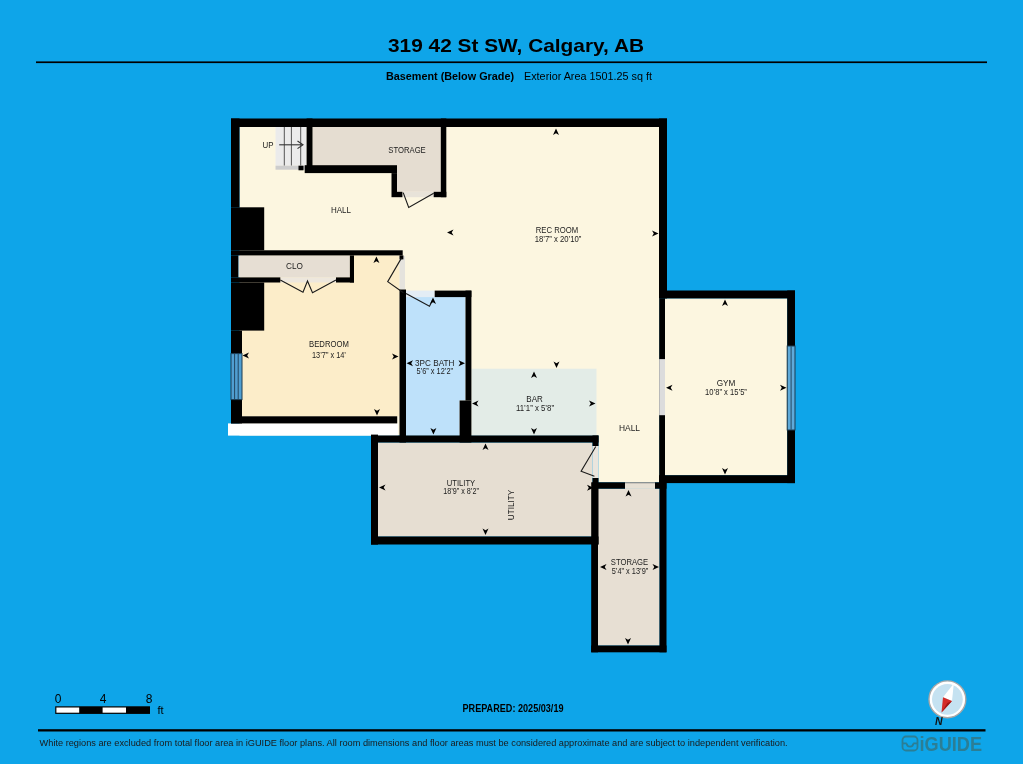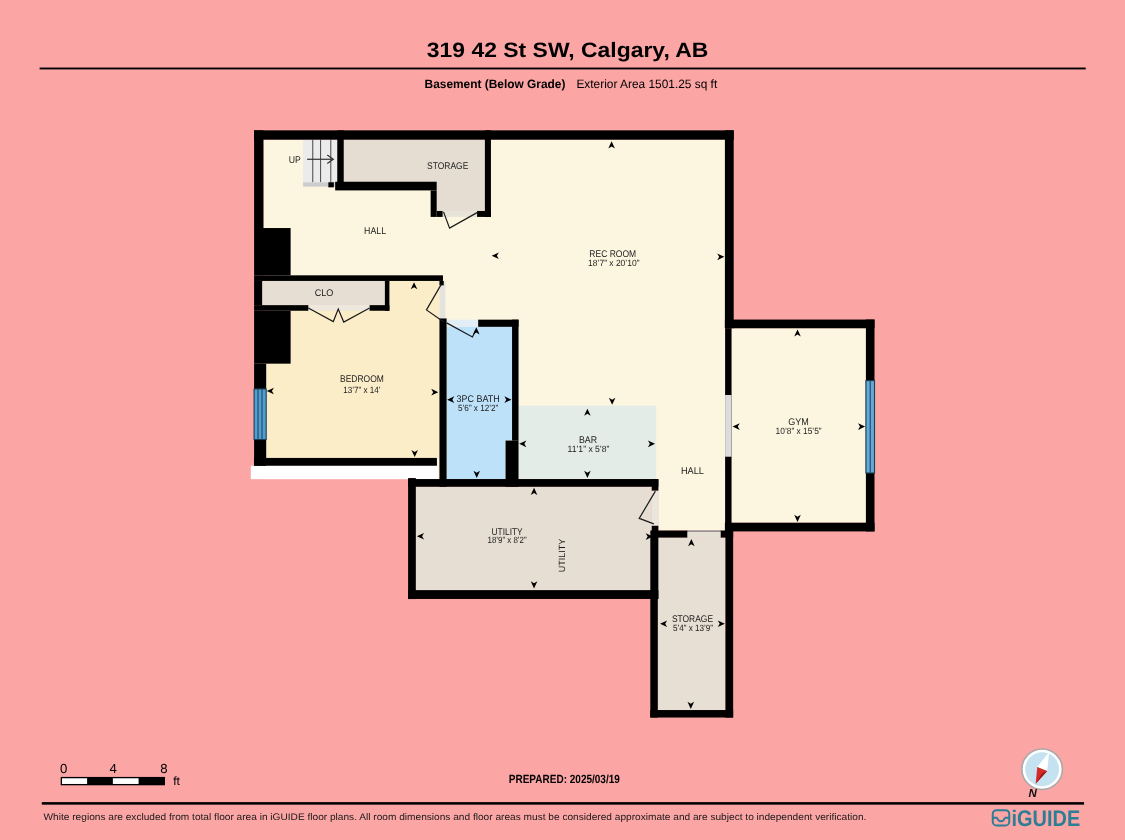--- a/index.html
+++ b/index.html
@@ -1,16 +1,16 @@
 <!DOCTYPE html>
 <html><head>
 <meta charset="utf-8">
 <style>
   html,body{margin:0;padding:0;background:#ffffff;}
-  #page{position:relative;width:1023px;height:764px;background:#fca5a5;overflow:hidden;
+  #page{position:relative;width:1023px;height:764px;background:#0ea5e9;overflow:hidden;
         font-family:"Liberation Sans", sans-serif;}
   svg{display:block;}
   text{font-family:"Liberation Sans", sans-serif;}
 </style>
 </head>
 <body>
 <div id="page">
 <svg width="1023" height="764" viewBox="0 0 1023 764">
 
   <text x="516" y="52" font-size="19" font-weight="bold" text-anchor="middle" fill="#000" lengthAdjust="spacingAndGlyphs" textLength="256">319 42 St SW, Calgary, AB</text>

